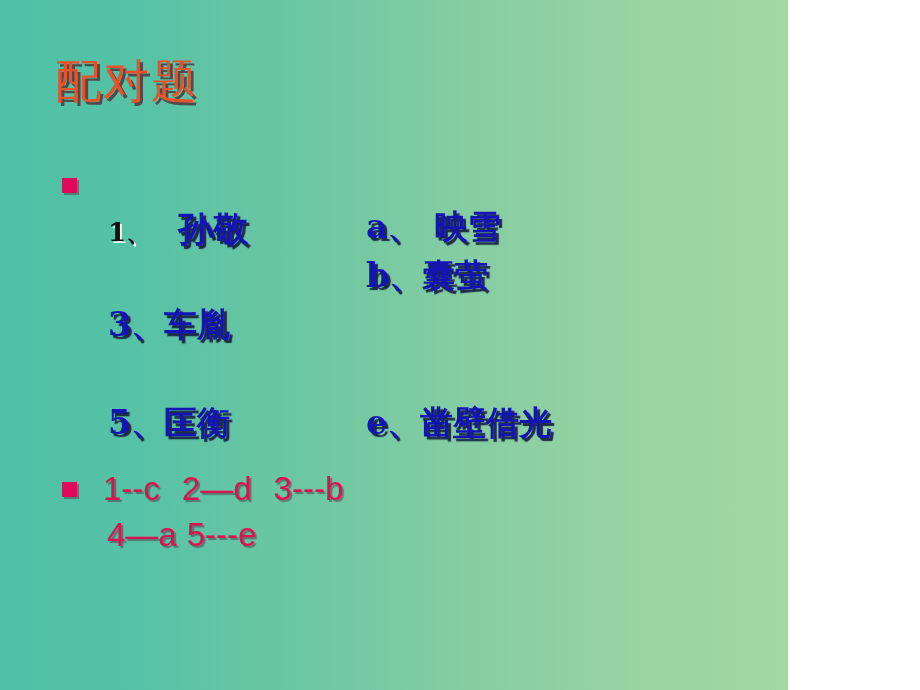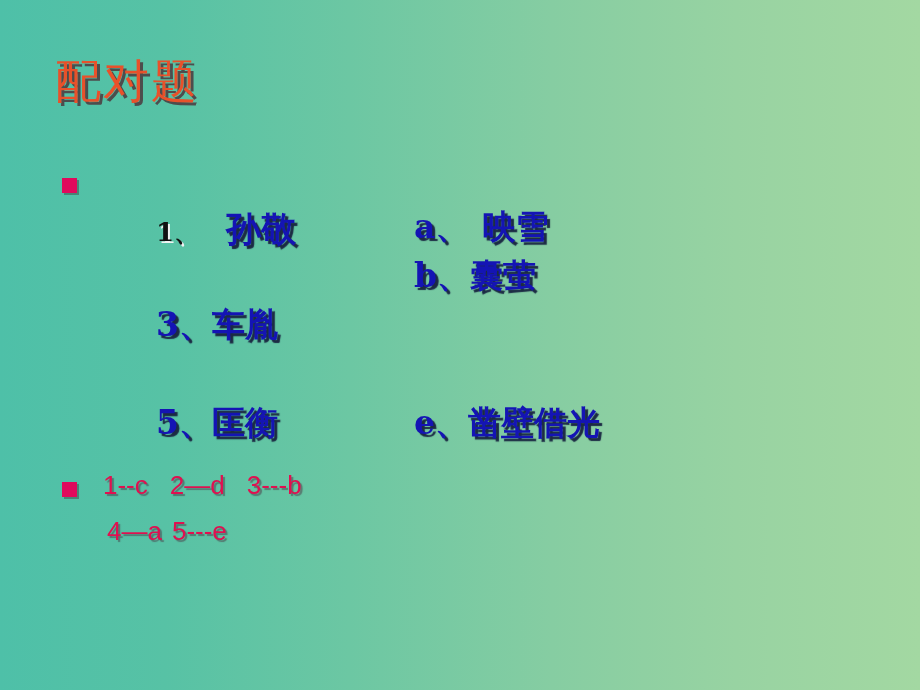--- a/index.html
+++ b/index.html
@@ -8,21 +8,21 @@
   }
   body {
     width: 920px;
     height: 690px;
     overflow: hidden;
     font-family: "DejaVu Sans", sans-serif;
   }
 
   #slide {
     position: relative;
-    width: 920px;
+    width: 788px;
     height: 690px;
     background: linear-gradient(to right, #4ec0a8 0%, #57c2a5 18%, #6cc7a3 38%, #86cda2 60%, #98d3a2 80%, #a3d8a2 100%);
     overflow: hidden;
   }
 
   
   #title {
     position: absolute;
     left: 55px;
     top: 57px;
@@ -46,21 +46,20 @@
   }
   #bullet-one { left: 62px; top: 178px; }
   #bullet-two { left: 62px; top: 482px; }
 
   
   #match-list {
     position: absolute;
     left: 108px;
     top: 206px;
     width: 640px;
-    margin-left: 48px;
   }
   .match-row {
     position: relative;
     height: 49px;
     white-space: nowrap;
   }
   .match-left,
   .match-right {
     position: absolute;
     top: 0;
@@ -89,21 +88,21 @@
     font-weight: 700;
   }
   .idx { font-weight: 700; }
   .gap-sm { display: inline-block; width: 14px; }
   .gap-md { display: inline-block; width: 26px; }
 
   
   .answer-line {
     position: absolute;
     font-family: "Liberation Sans", sans-serif;
-    font-size: 26px;
+    font-size: 33px;
     font-weight: 400;
     color: #e01050;
     text-shadow: 2px 2px 1px rgba(70,30,50,0.45);
     white-space: nowrap;
     letter-spacing: 0px;
   }
   #answer-line-1 { left: 103px; top: 470px; }
   #answer-line-2 { left: 107px; top: 516px; }
   .ans-gap { display: inline-block; width: 22px; }
   .ans-gap-sm { display: inline-block; width: 10px; }

